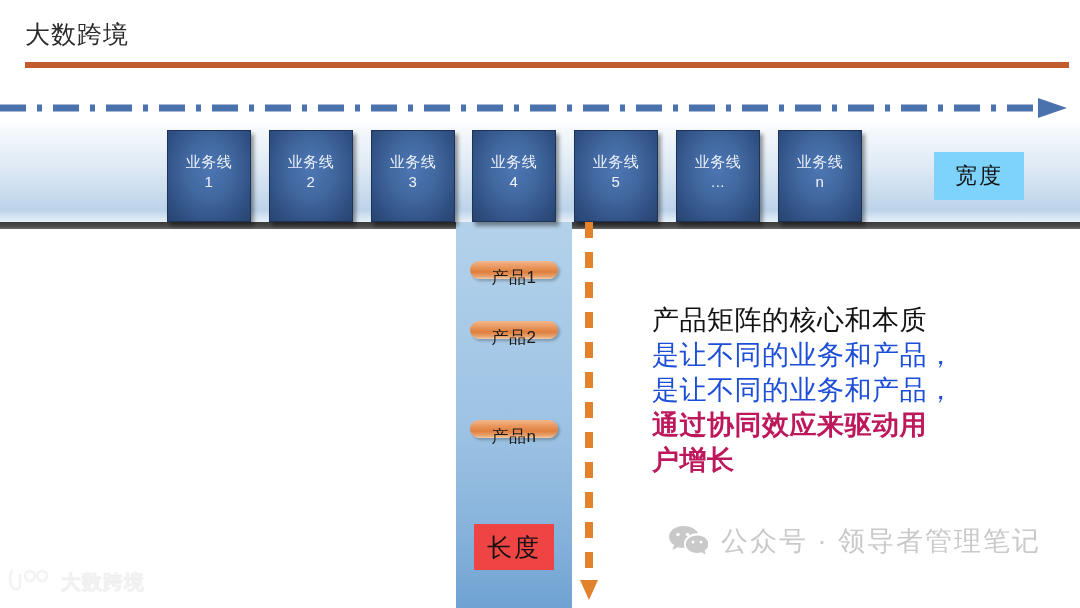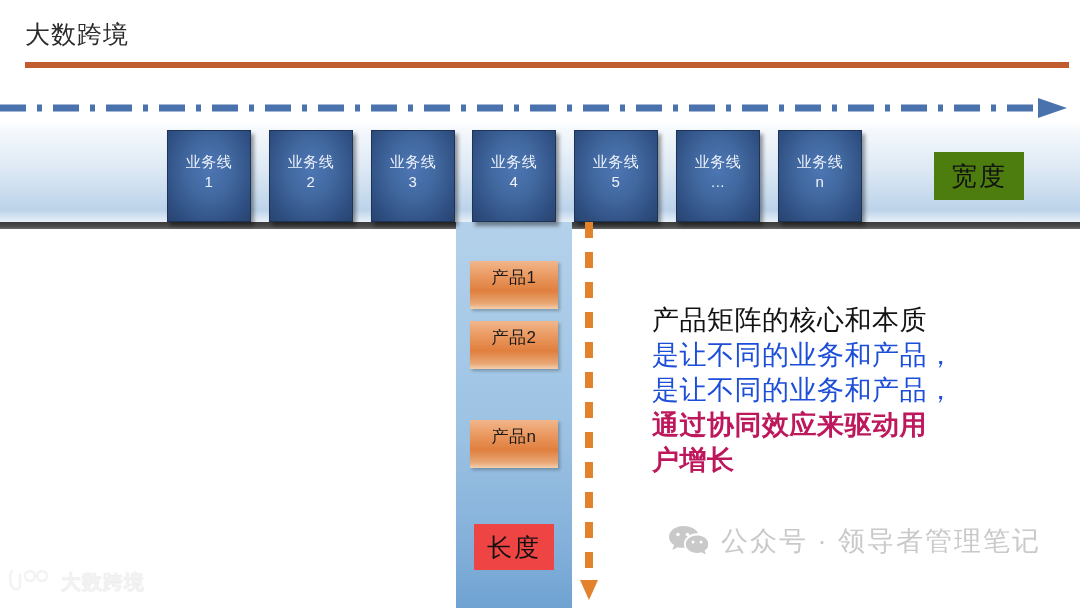--- a/index.html
+++ b/index.html
@@ -95,23 +95,23 @@
     line-height: 19px;
   }
 
   
   .chip-width {
     position: absolute;
     left: 934px;
     top: 152px;
     width: 90px;
     height: 48px;
-    background: #4d7c0f;
+    background: #7dd3fc;
     color: #111111;
-    font-size: 26px;
+    font-size: 22px;
     line-height: 48px;
     text-align: center;
     letter-spacing: 2px;
   }
   .chip-length {
     position: absolute;
     left: 474px;
     top: 524px;
     width: 80px;
     height: 46px;
@@ -135,33 +135,34 @@
         #a9cbe8 25%,
         #9cc2e3 55%,
         #82afd9 85%,
         #6fa2d2 100%);
   }
 
   .prod-box {
     position: absolute;
     left: 470px;
     width: 88px;
-    height: 48px;
+    height: 18px;
     background: linear-gradient(to bottom,
         #f2b68b 0%,
         #ea9a62 30%,
         #e07f3e 62%,
         #e8a673 88%,
         #f3cfae 100%);
     color: #1a1a1a;
     font-size: 17px;
     line-height: 34px;
     text-align: center;
     box-shadow: 2px 2px 3px rgba(0,0,0,0.25);
     letter-spacing: 0.5px;
+    border-radius: 9px;
   }
 
   
   .body-text {
     position: absolute;
     left: 652px;
     top: 303px;
     width: 400px;
     font-size: 27px;
     line-height: 35px;

